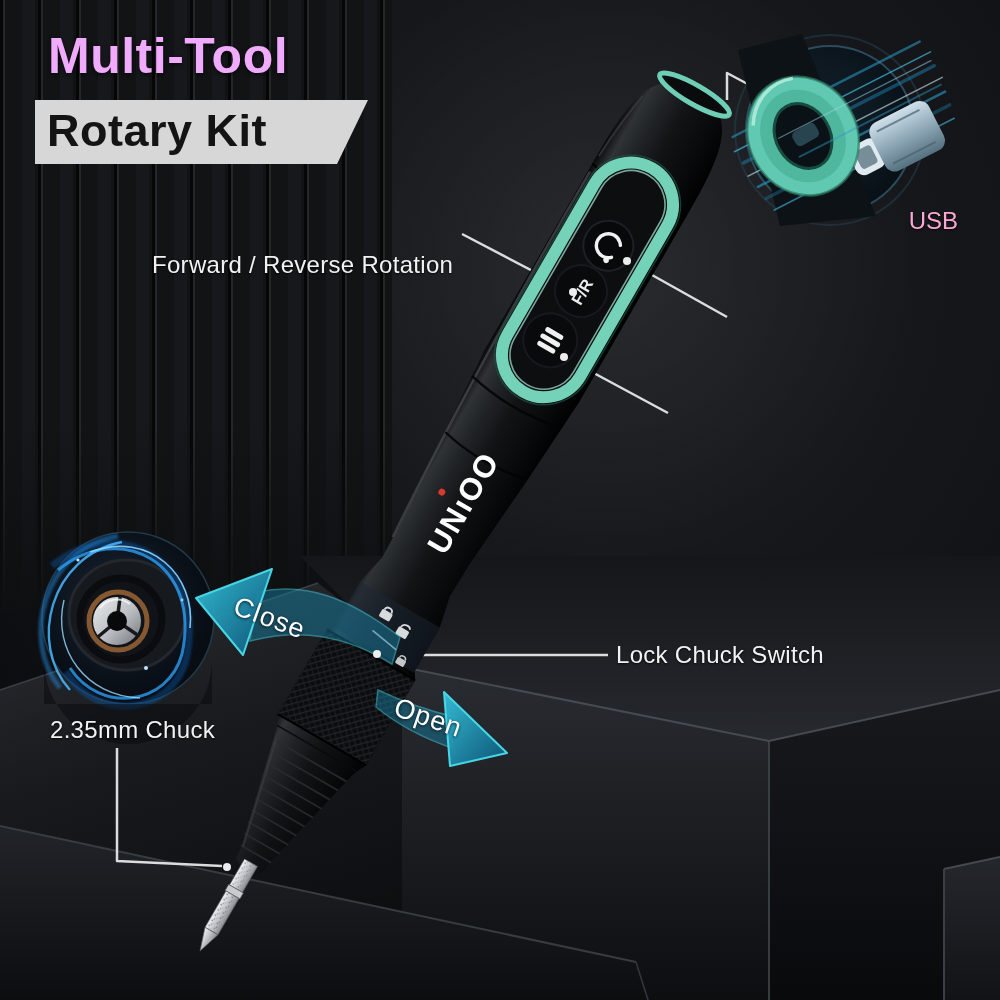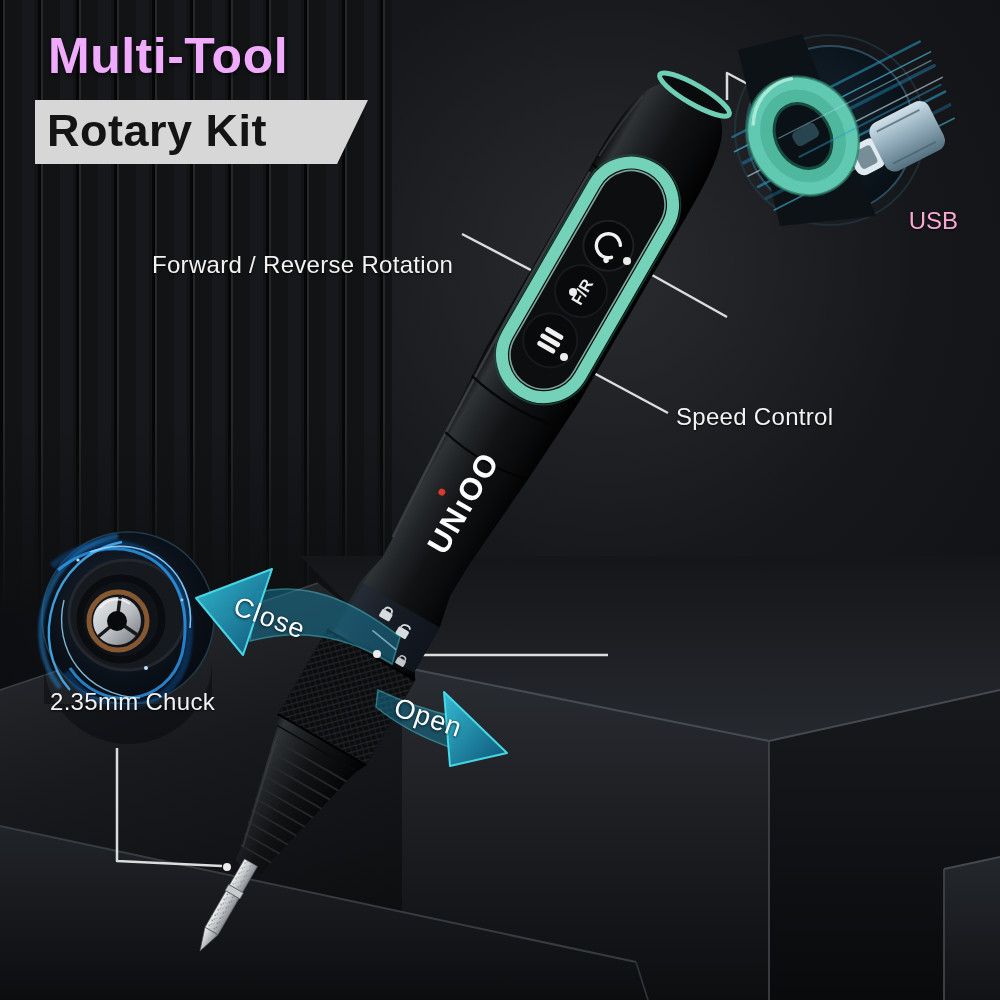--- a/index.html
+++ b/index.html
@@ -338,21 +338,21 @@
 
 <div class="lbl" style="left:152px;top:215px;margin-top:36px;">Forward / Reverse Rotation</div>
 
 <div class="usbBlock">
   <div>USB</div>
 </div>
 
 <div class="lbl two" style="left:737px;top:306px;">
 </div>
 
-<div class="lbl" style="left:676px;top:403px;">Speed Control</div>
-
-
-<div class="lbl" style="left:50px;top:688px;">2.35mm Chuck</div>
+
+<div class="lbl" style="left:616px;top:641px;">Lock Chuck Switch</div>
+
+<div class="lbl" style="left:50px;top:716px;">2.35mm Chuck</div>
 
 <div class="arrowLbl" style="left:240px;top:591px;transform:rotate(20deg);">Close</div>
 <div class="arrowLbl" style="left:400px;top:692px;transform:rotate(19deg);">Open</div>
 
 </div>
 
 </body></html>

